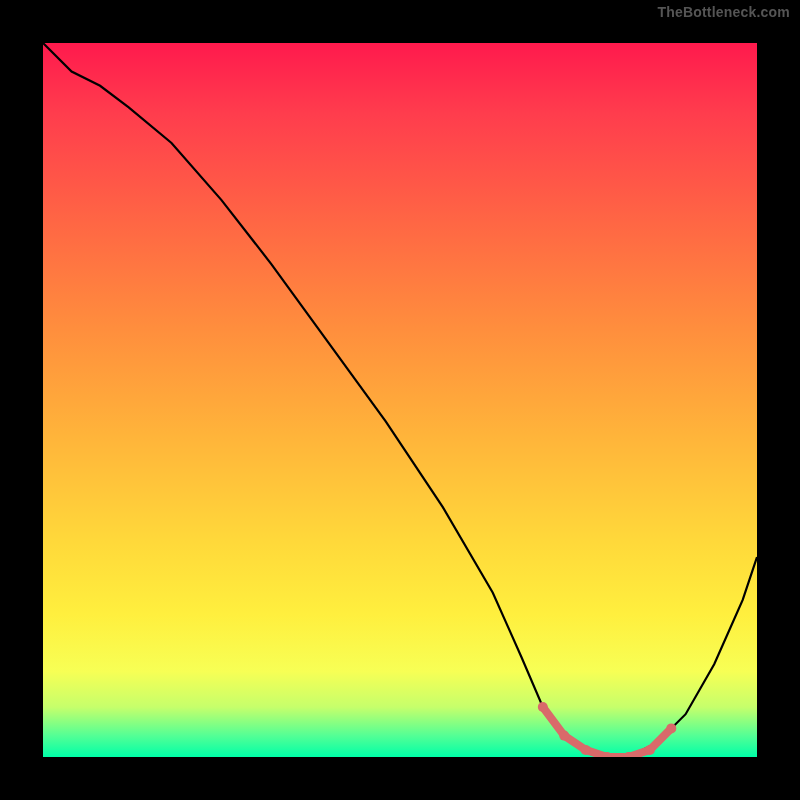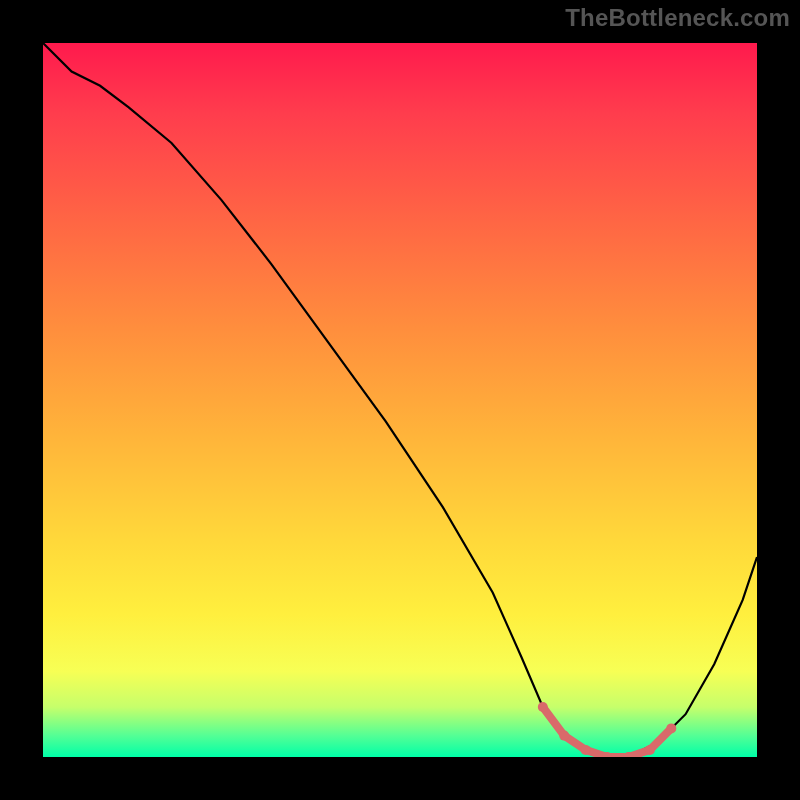--- a/index.html
+++ b/index.html
@@ -14,21 +14,21 @@
     position: relative;
     width: 800px;
     height: 800px;
     background: #000;
   }
   .attribution {
     position: absolute;
     top: 4px;
     right: 10px;
     color: #555;
-    font-size: 24px;
+    font-size: 14px;
     font-weight: bold;
     letter-spacing: 0.2px;
     z-index: 5;
   }
   .plot-frame {
     position: absolute;
     left: 40px;
     top: 40px;
     width: 720px;
     height: 720px;

